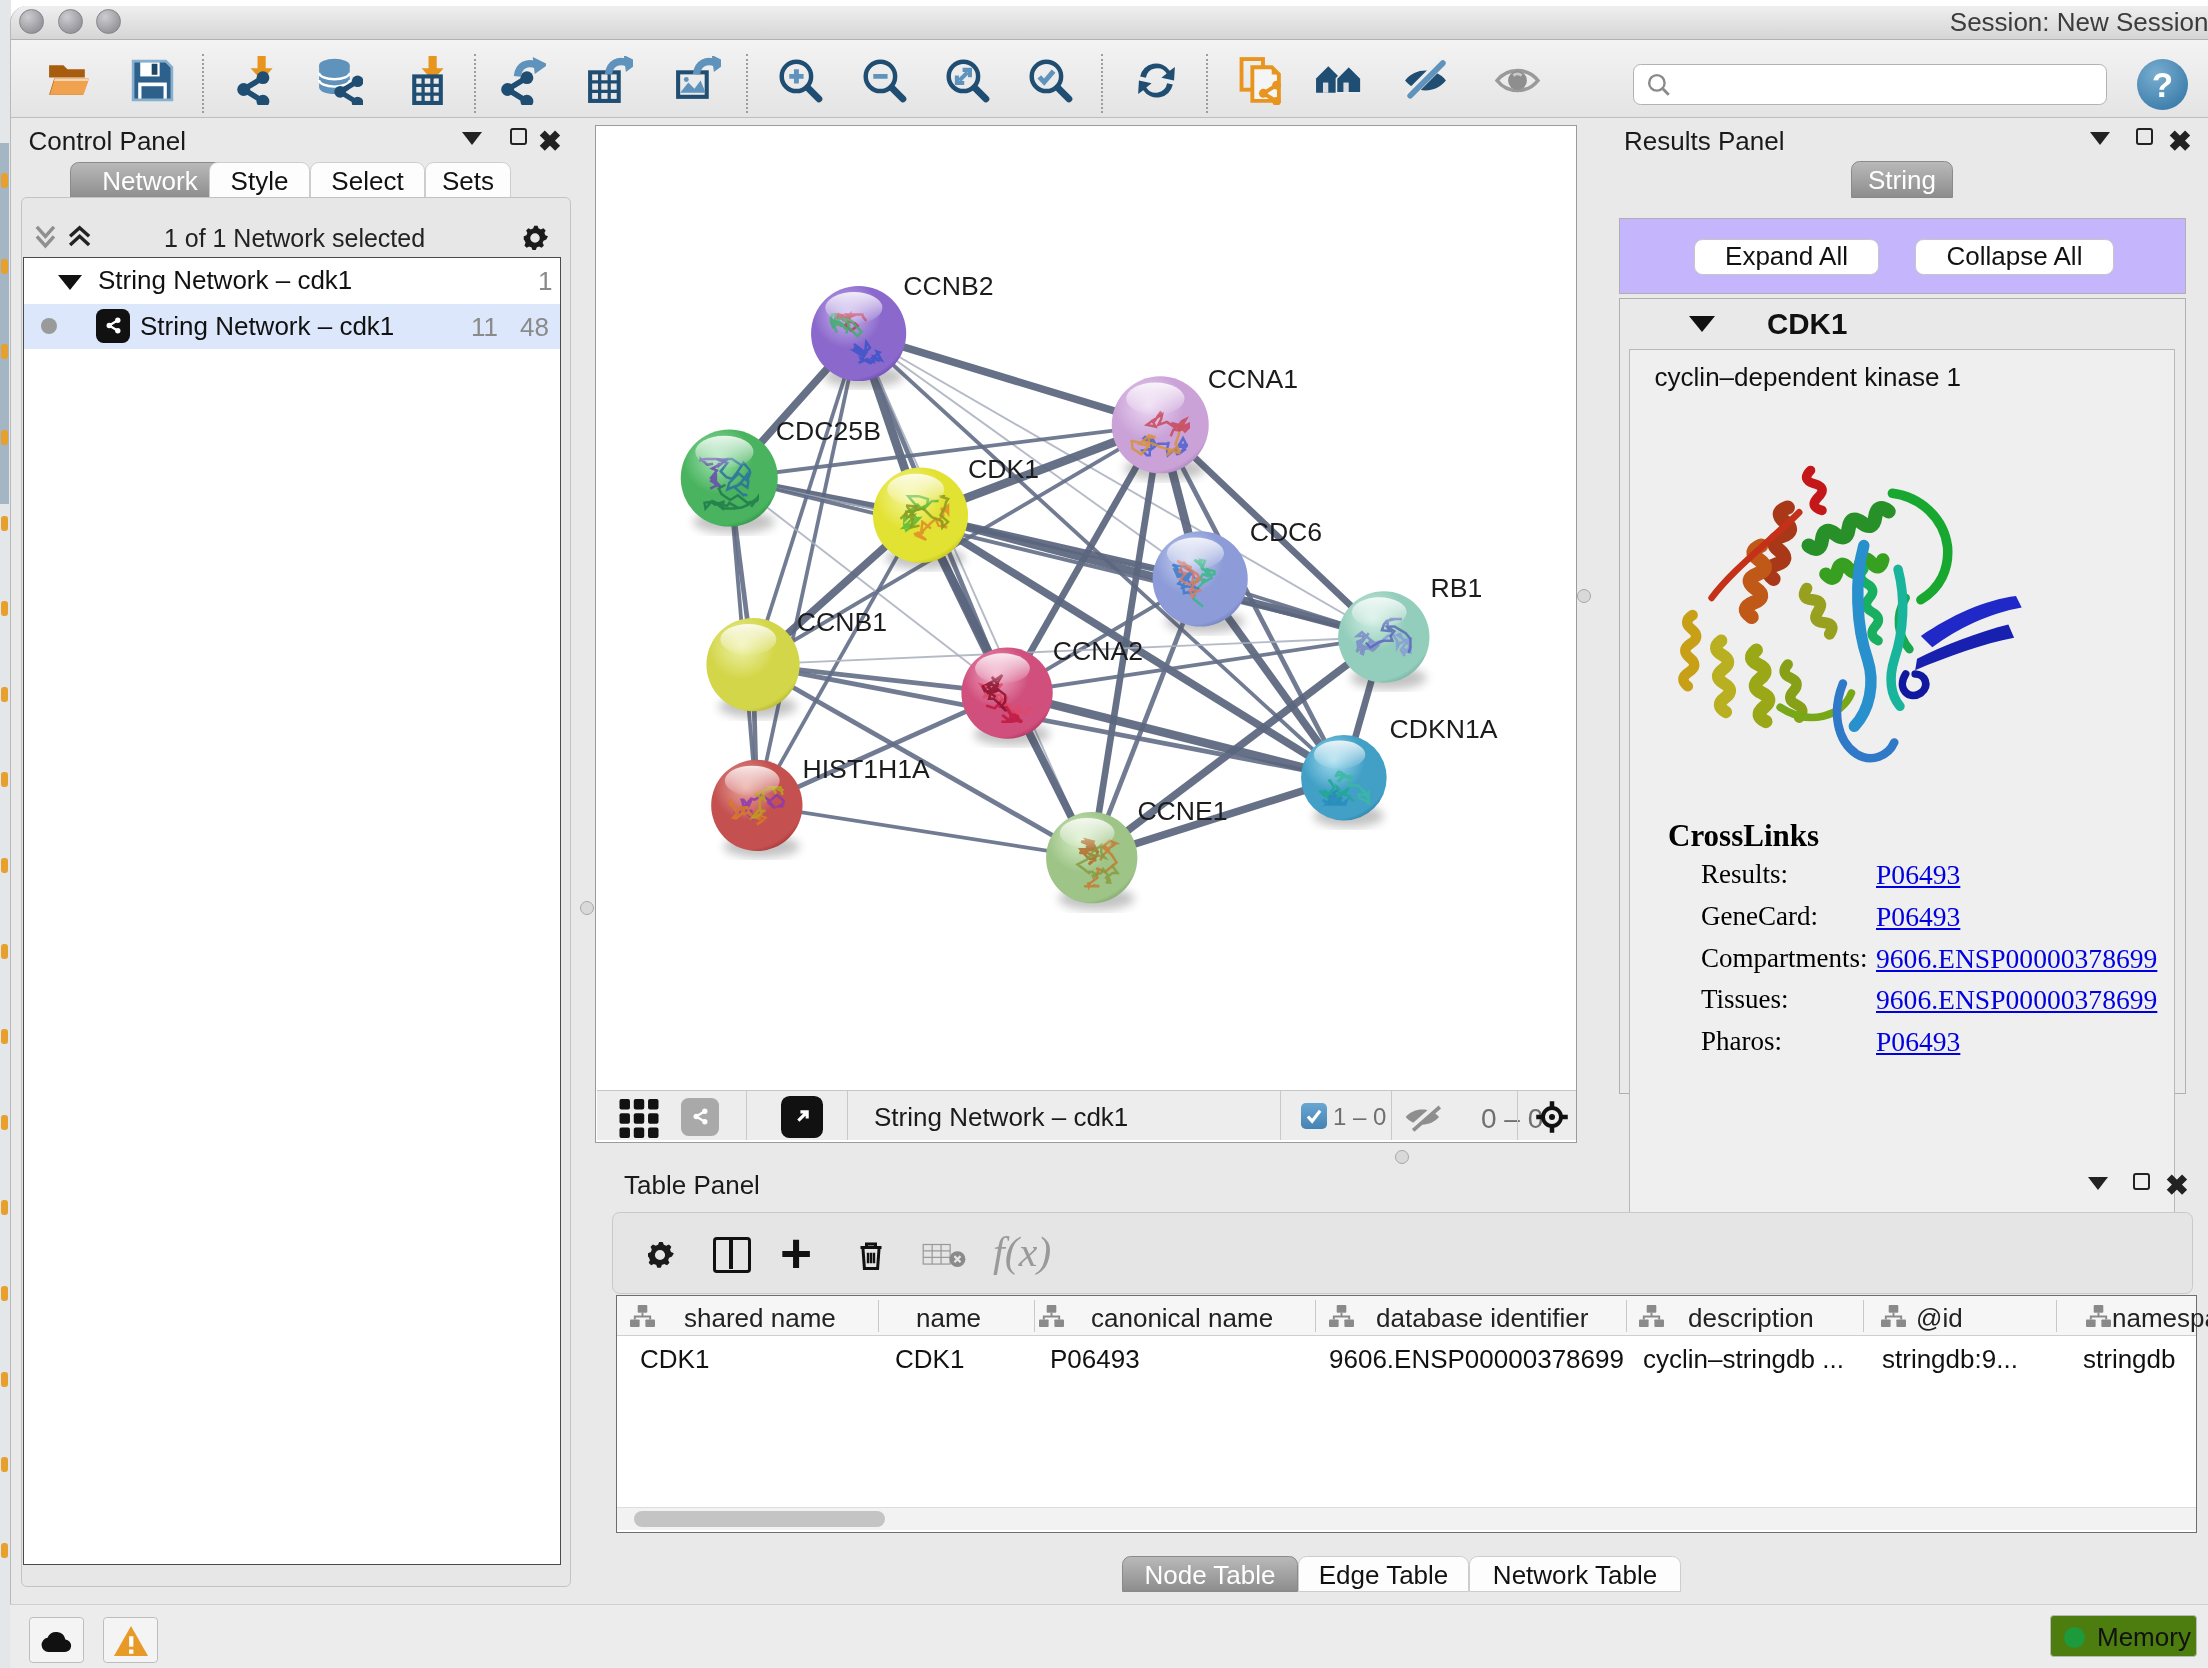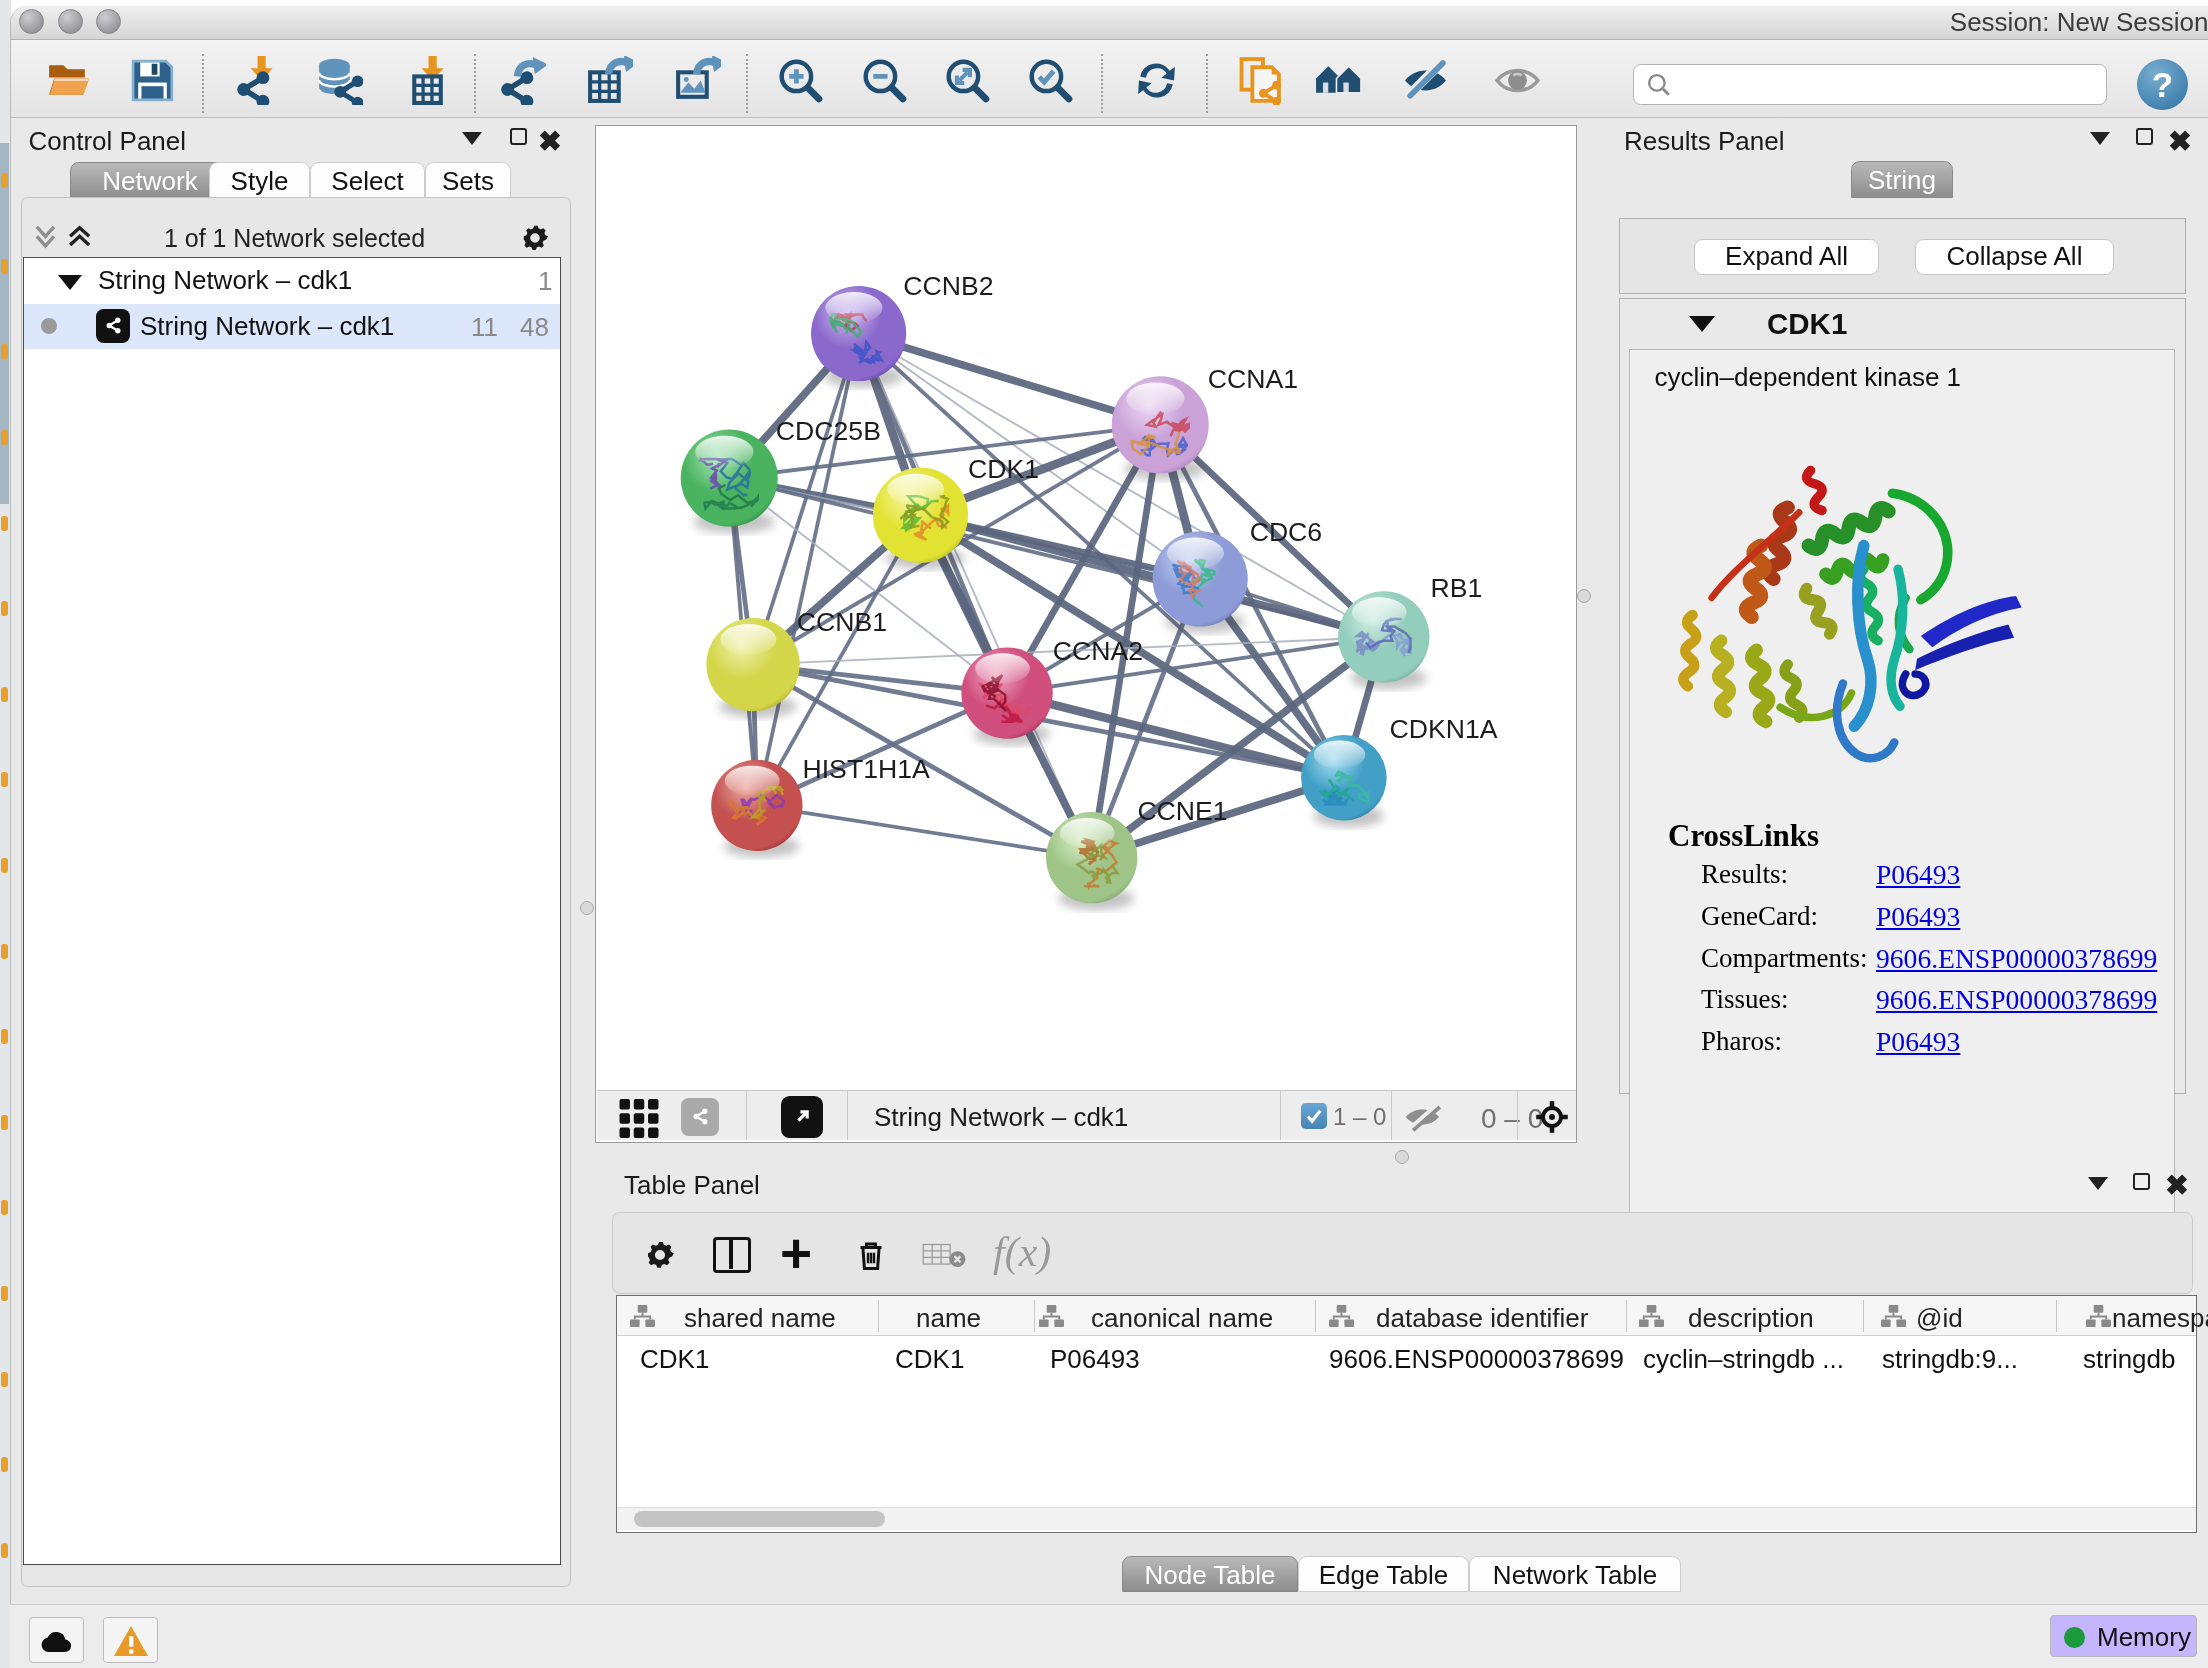--- a/index.html
+++ b/index.html
@@ -492,21 +492,21 @@
           <path d="M12 1.5v5M12 17.5v5M1.5 12h5M17.5 12h5" stroke-width="3"></path>
         </g>
         <circle cx="12" cy="12" r="2" fill="#111"></circle>
       </svg>
 </div>
 <div class="abs" style="left:1624px;top:126px;font-size:26px;color:#1a1a1a">Results Panel</div>
 <div style="position:absolute;left:2090px;top:132px;width:0;height:0;border-left:10.5px solid transparent;border-right:10.5px solid transparent;border-top:13.3px solid #222"></div>
     <div style="position:absolute;left:2136px;top:128px;width:17px;height:17px;border:2.9px solid #222;border-radius:2.9px"></div>
     <div style="position:absolute;left:2168px;top:125px;font:bold 28.5px 'Liberation Sans',sans-serif;color:#222">✖</div>
 <div style="position:absolute;left:1851px;top:161px;width:102px;height:37px;background:linear-gradient(#b9b9b9,#8d8d8d);color:#fff;border:1px solid #8a8a8a;border-radius:8.6px 8.6px 0 0;font-size:26px;text-align:center;line-height:37px;box-sizing:border-box">String</div>
-<div class="abs" style="left:1619px;top:218px;width:567px;height:76px;background:#e5e5e5;border:1.9px solid #b0b0b0">
+<div class="abs" style="left:1619px;top:218px;width:567px;height:76px;background:#c4b5fd;border:1.9px solid #b0b0b0">
 <div class="abs" style="left:74px;top:20px;width:185px;height:36px;background:#fff;border:1.9px solid #c6c6c6;border-radius:8.6px;font-size:26px;text-align:center;line-height:32px;color:#111">Expand All</div>
 <div class="abs" style="left:295px;top:20px;width:199px;height:36px;background:#fff;border:1.9px solid #c6c6c6;border-radius:8.6px;font-size:26px;text-align:center;line-height:32px;color:#111">Collapse All</div>
 </div>
 <div class="abs" style="left:1619px;top:298px;width:567px;height:796px;background:#e9e9e9;border:1.9px solid #b0b0b0">
 <div class="abs" style="left:69px;top:17px;width:0;height:0;border-left:13.3px solid transparent;border-right:13.3px solid transparent;border-top:16px solid #111"></div>
 <div class="abs" style="left:147px;top:7.6px;font-size:29.5px;font-weight:bold;color:#111">CDK1</div>
 <div class="abs" style="left:8.6px;top:50px;width:546px;height:882px;background:#efefef;border:1.9px solid #b8b8b8">
 <div class="abs" style="left:25px;top:12.4px;font-size:26px;color:#111">cyclin–dependent kinase 1</div>
 </div>
 </div>
@@ -659,17 +659,17 @@
         <path fill="#111" d="M10 24a7.5 7.5 0 0 1-1-14.9A10 10 0 0 1 28 11a6.5 6.5 0 0 1-1 13z"></path>
       </svg>
     </div>
 <div class="abs" style="left:103px;top:1617px;width:55px;height:46px;background:#f4f4f4;border:1.9px solid #bdbdbd;border-radius:3.8px">
 <svg style="position:absolute;left:7.6px;top:5.7px" width="38" height="34" viewBox="0 0 40 36">
         <path d="M20 2 38 34H2Z" fill="#e89a28"></path>
         <rect x="18" y="13" width="4.5" height="11" fill="#fff"></rect>
         <rect x="18" y="27" width="4.5" height="4.5" fill="#fff"></rect>
       </svg>
     </div>
-<div class="abs" style="left:2050px;top:1615px;width:147px;height:42px;background:#c4b5fd;border:1.9px solid #b9b9b9;border-radius:3.8px">
+<div class="abs" style="left:2050px;top:1615px;width:147px;height:42px;background:#4d7c0f;border:1.9px solid #b9b9b9;border-radius:3.8px">
 <div style="position:absolute;left:13.3px;top:10.5px;width:21px;height:21px;border-radius:50%;background:#1d9a3c"></div>
 <div style="position:absolute;left:46px;top:5.7px;font-size:26px;color:#111">Memory</div>
     </div>
 </div>
 
 </body></html>

